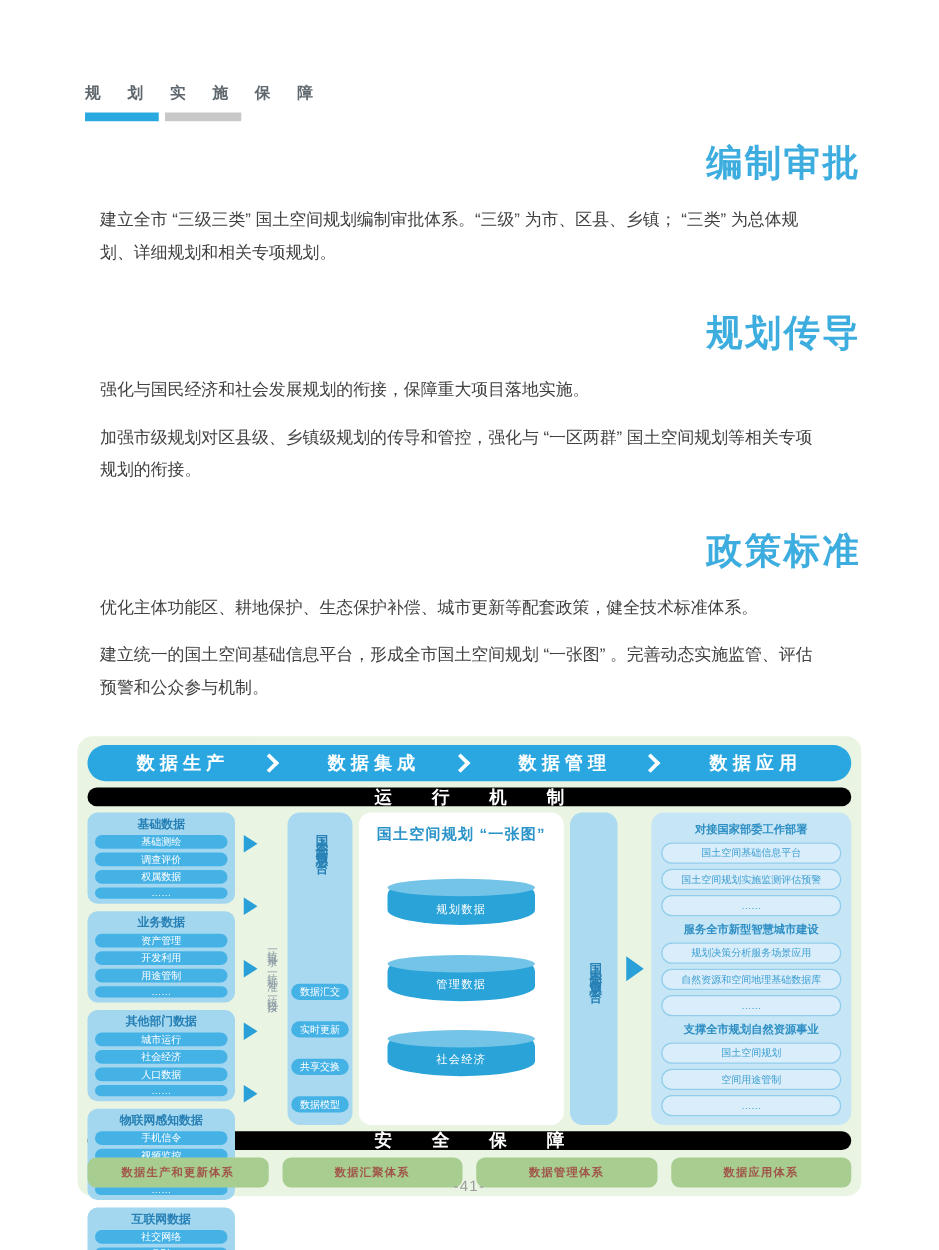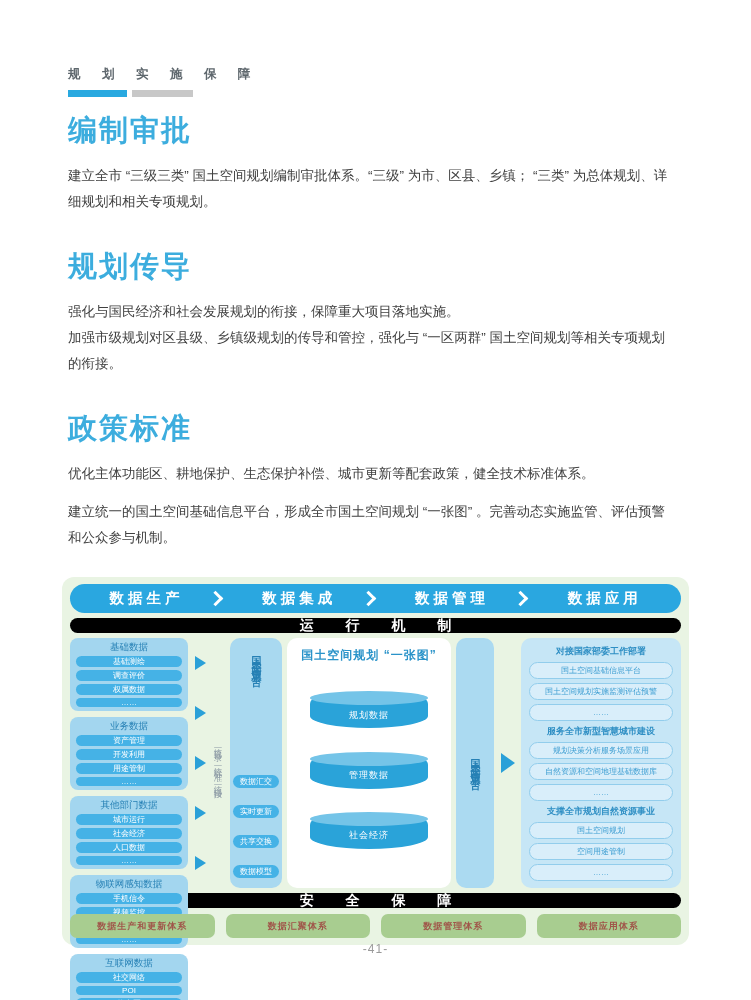--- a/index.html
+++ b/index.html
@@ -12,23 +12,23 @@
   .page { padding:66px 62px 0 62px; }
 
   
   .kicker { font-size:12.5px; letter-spacing:9px; color:#5e676d; font-weight:bold; margin-left:6px; }
   .kicker-bars { display:flex; gap:5px; margin:7px 0 0 6px; }
   .bar-blue { width:59px; height:7px; background:#29a9e0; }
   .bar-gray { width:61px; height:7px; background:#c8c8c8; }
 
   
   .section { margin-left:6px; }
-  .section-title { font-size:29px; font-weight:bold; color:#3cadde; letter-spacing:2px; margin-top:32px; }
+  .section-title { font-size:29px; font-weight:bold; color:#3cadde; letter-spacing:2px; margin-top:32px;text-align:right; }
   .section-body { margin-top:12px; font-size:13.5px; line-height:26px; color:#404040; max-width:600px; }
-  .section-body p { margin:0; }
+  .section-body p { margin:12px; }
   .s1 .section-title { margin-top:14px; }
 
   
   .diagram {
     margin-top:26px; background:#e9f4e3; border-radius:12px; padding:7px 8px;
   }
   
   .chevron-row {
     display:flex; align-items:center; height:29px; background:#2aa7e0;
     border-radius:15px; color:#fff; font-weight:bold; overflow:hidden;
@@ -42,21 +42,21 @@
     display:flex; align-items:center; justify-content:center;
     color:#fff; font-size:14px; font-weight:bold; letter-spacing:14px; text-indent:14px;
   }
 
   
   .main { display:flex; height:250px; margin-top:5px; gap:5px; }
 
   .left-col { width:118px; display:flex; flex-direction:column; gap:6px; }
   .src-box { flex:1; background:#a3d6ef; border-radius:8px; padding:3px 6px 4px 6px;
              display:flex; flex-direction:column; }
-  .src-title { text-align:center; font-size:9.5px; font-weight:normal; color:#2680b5; margin-bottom:2px; white-space:nowrap; }
+  .src-title { text-align:center; font-size:9.5px; font-weight:bold; color:#2680b5; margin-bottom:2px; white-space:nowrap; }
   .src-grid { flex:1; display:grid; grid-template-columns:1fr; gap:3px 4px; }
   .pill { background:#45b2e6; border-radius:7px; color:#fff; font-size:8px;
           display:flex; align-items:center; justify-content:center; white-space:nowrap; overflow:hidden; }
 
   .arrow-col { width:14px; display:flex; flex-direction:column; justify-content:space-around; align-items:center; }
   .tri-right { width:0; height:0; border-left:11px solid #2aa0d8; border-top:7px solid transparent; border-bottom:7px solid transparent; }
 
   .unify-col { width:13px; display:flex; align-items:center; justify-content:center; }
   .v-text { writing-mode:vertical-rl; text-orientation:upright; }
   .unify-note { font-size:8.5px; color:#8b99a4; letter-spacing:2px; }

